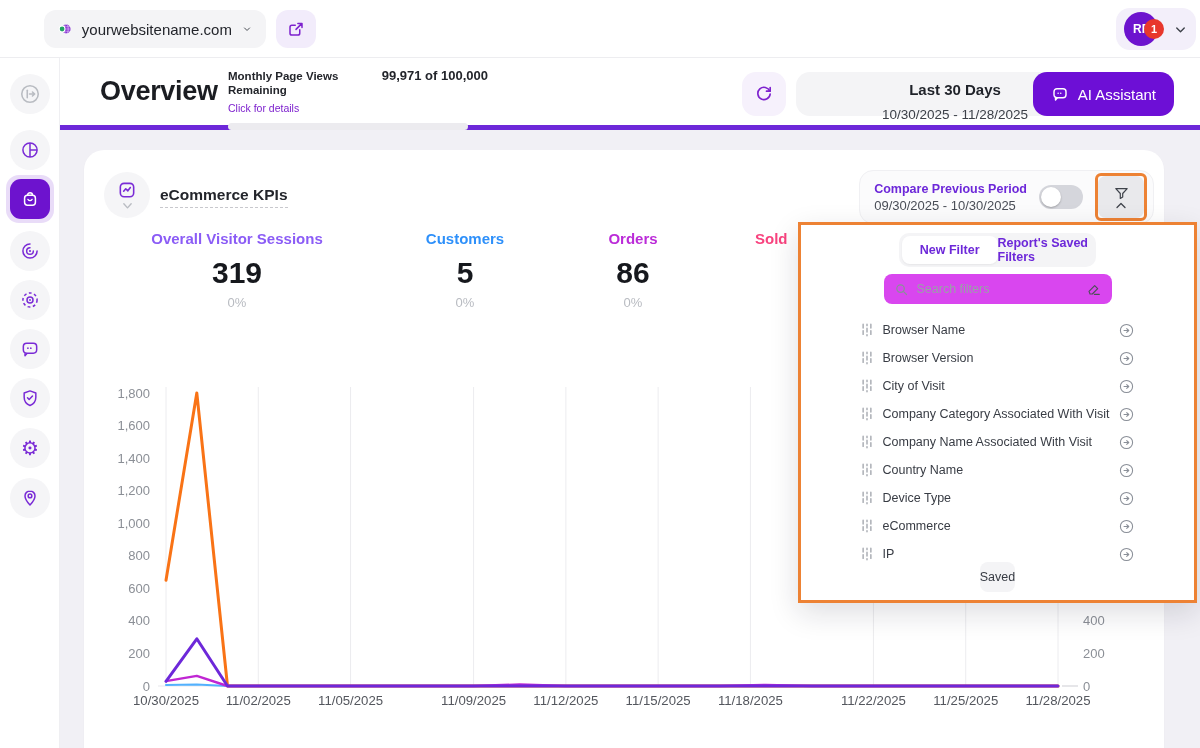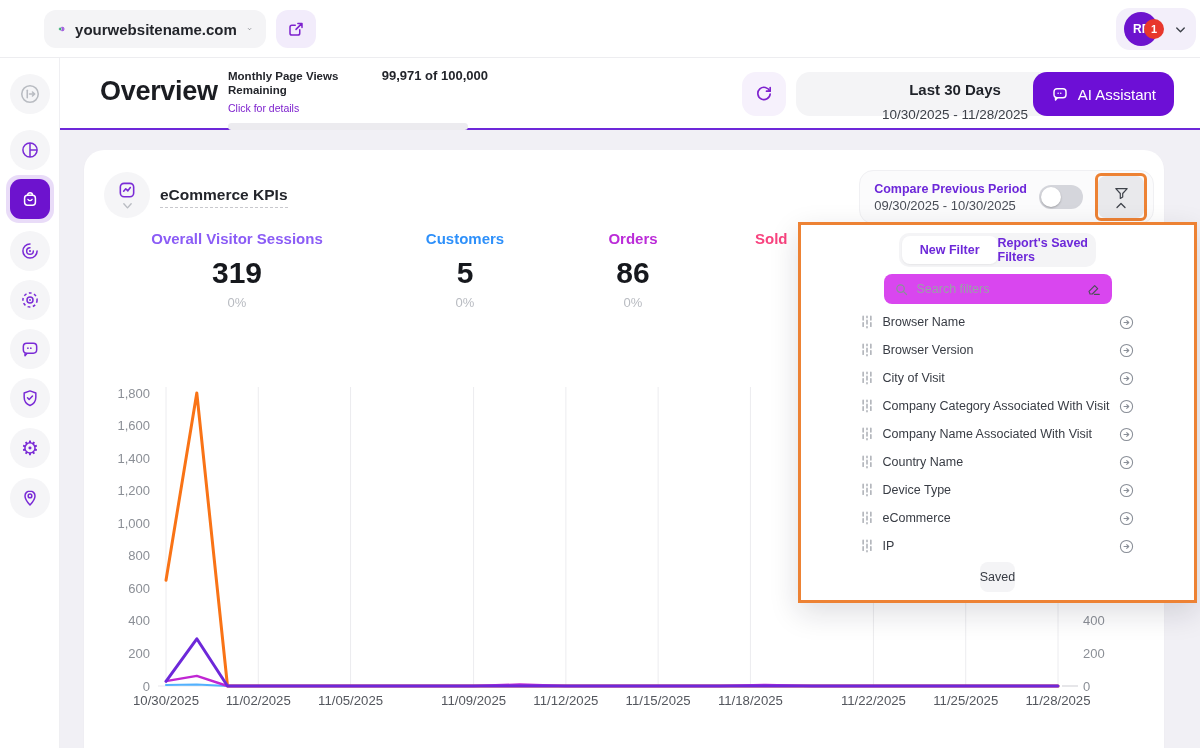--- a/index.html
+++ b/index.html
@@ -10,21 +10,21 @@
   }
   svg { display:block; }
   svg text { font-family:"Liberation Sans", sans-serif; }
 
   
   .topbar { position:absolute; left:0; top:0; width:1200px; height:58px; background:#fff; border-bottom:1px solid #EDEDF0; }
   .site-pill {
     position:absolute; left:44px; top:10px; height:38px; width:222px;
     background:#F4F4F6; border-radius:12px; display:flex; align-items:center; gap:10px; padding:0 14px; cursor:pointer;
   }
-  .site-pill .site-name { font-size:15px; font-weight:700; color:#23252B; flex:1; }
+  .site-pill .site-name { font-size:15px; font-weight:400; color:#23252B; flex:1; }
   .ext-btn {
     position:absolute; left:276px; top:10px; width:40px; height:38px; border:none; cursor:pointer;
     background:#F2ECFB; border-radius:12px; display:flex; align-items:center; justify-content:center;
   }
   .avatar-pill {
     position:absolute; right:4px; top:8px; width:80px; height:42px; background:#F3EFFA; border-radius:14px;
     display:flex; align-items:center; padding:0 8px; cursor:pointer;
   }
   .avatar { position:relative; width:34px; height:34px; border-radius:50%; background:#6D13CE; color:#fff;
     font-size:12px; font-weight:700; display:flex; align-items:center; justify-content:center; }
@@ -36,21 +36,21 @@
 
   
   .sidebar { position:absolute; left:0; top:58px; width:60px; height:690px; background:#fff; border-right:1px solid #EFEFF2; }
   .side-item { position:absolute; left:10px; width:40px; height:40px; border-radius:50%; background:#F5F5F7;
     display:flex; align-items:center; justify-content:center; cursor:pointer; }
   .side-item.active-wrap { background:#E9DCF8; border-radius:13px; width:48px; height:48px; left:6px; }
   .side-item .inner-active { width:40px; height:40px; border-radius:11px; background:#6D13CE; display:flex; align-items:center; justify-content:center; }
   .gear-glyph { font-size:20px; color:#7A2BD6; line-height:1; }
 
   
-  .header { position:absolute; left:60px; top:58px; width:1140px; height:72px; background:#fff; border-bottom:2px solid #6d28d9; }
+  .header { position:absolute; left:60px; top:58px; width:1140px; height:72px; background:#fff; border-bottom:5px solid #6d28d9; }
   .page-title { position:absolute; left:40px; top:18px; font-size:27px; font-weight:800; letter-spacing:-0.3px; color:#1B1D22; }
   .pv-block { position:absolute; left:168px; top:10px; width:260px; }
   .pv-row1 { display:flex; align-items:baseline; gap:8px; }
   .pv-label { font-size:11.5px; font-weight:700; color:#23252B; line-height:1.2; width:150px; }
   .pv-count { font-size:13px; font-weight:700; color:#23252B; white-space:nowrap; }
   .pv-link { font-size:10.5px; color:#7E22CE; cursor:pointer; margin-top:1px; display:inline-block; }
   .pv-bar { margin-top:7px; width:240px; height:7px; border-radius:4px; background:#EFEEF2; overflow:hidden; }
   .pv-bar-fill { height:100%; width:100%; background:#ECEBEF; }
   .refresh-btn { position:absolute; left:682px; top:14px; width:44px; height:44px; background:#F6F1FC; border:none;
     border-radius:14px; display:flex; align-items:center; justify-content:center; cursor:pointer; }
@@ -97,21 +97,21 @@
     border:3px solid #ED8234; box-shadow:0 10px 28px rgba(20,20,40,.14); display:flex; flex-direction:column; padding:8px 12px;align-items:center; }
   .fp-tabs { height:34px; background:#F4F4F6; border-radius:10px; display:flex; padding:3px; flex:none; }
   .fp-tab { flex:1; display:flex; align-items:center; justify-content:center; font-size:12.5px; font-weight:700;
     color:#6D28D9; border-radius:8px; cursor:pointer; }
   .fp-tab.active { background:#fff; box-shadow:0 1px 2px rgba(0,0,0,.06); }
   .fp-search { margin-top:7px; height:30px; background:#d946ef; border-radius:8px; display:flex; align-items:center;
     gap:8px; padding:0 10px; flex:none; }
   .fp-search input { flex:1; border:none; background:transparent; outline:none; font-size:12.5px; color:#3C4048;
     font-family:"Liberation Sans", sans-serif; }
   .fp-search input::placeholder { color:#9AA0A8; }
-  .fp-list { flex:1; margin-top:4px; overflow:hidden; }
+  .fp-list { flex:1; margin-top:12px; overflow:hidden; }
   .fp-row { height:28px; display:flex; align-items:center; gap:9px; cursor:pointer; }
   .fp-row .fp-label { flex:1; font-size:12.5px; font-weight:500; color:#383C44; }
   .fp-close { height:30px; background:#F4F4F6; border:none; border-radius:8px; font-size:12.5px; color:#383C44;
     cursor:pointer; flex:none; font-family:"Liberation Sans", sans-serif; }
 </style>
 </head>
 <body>
 
 <div class="topbar">
   <div class="site-pill">

